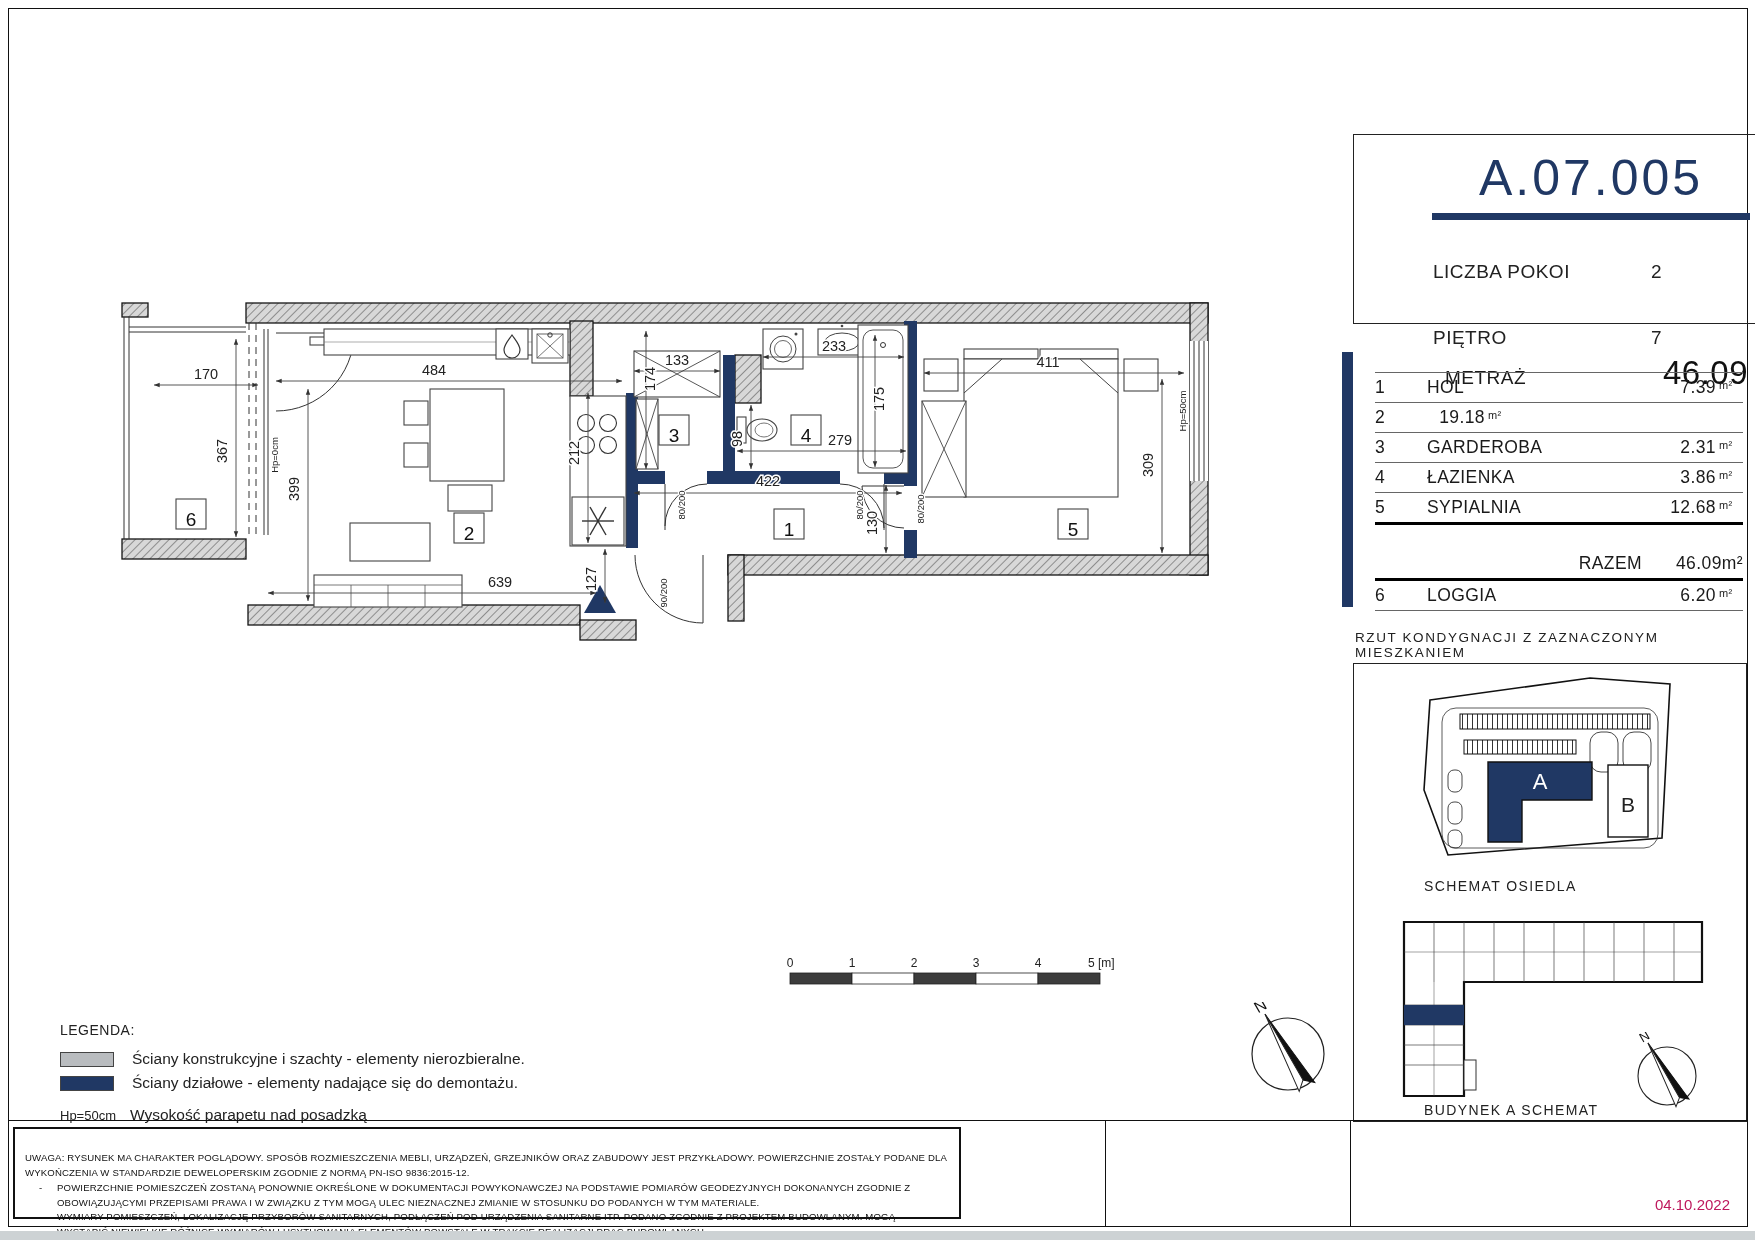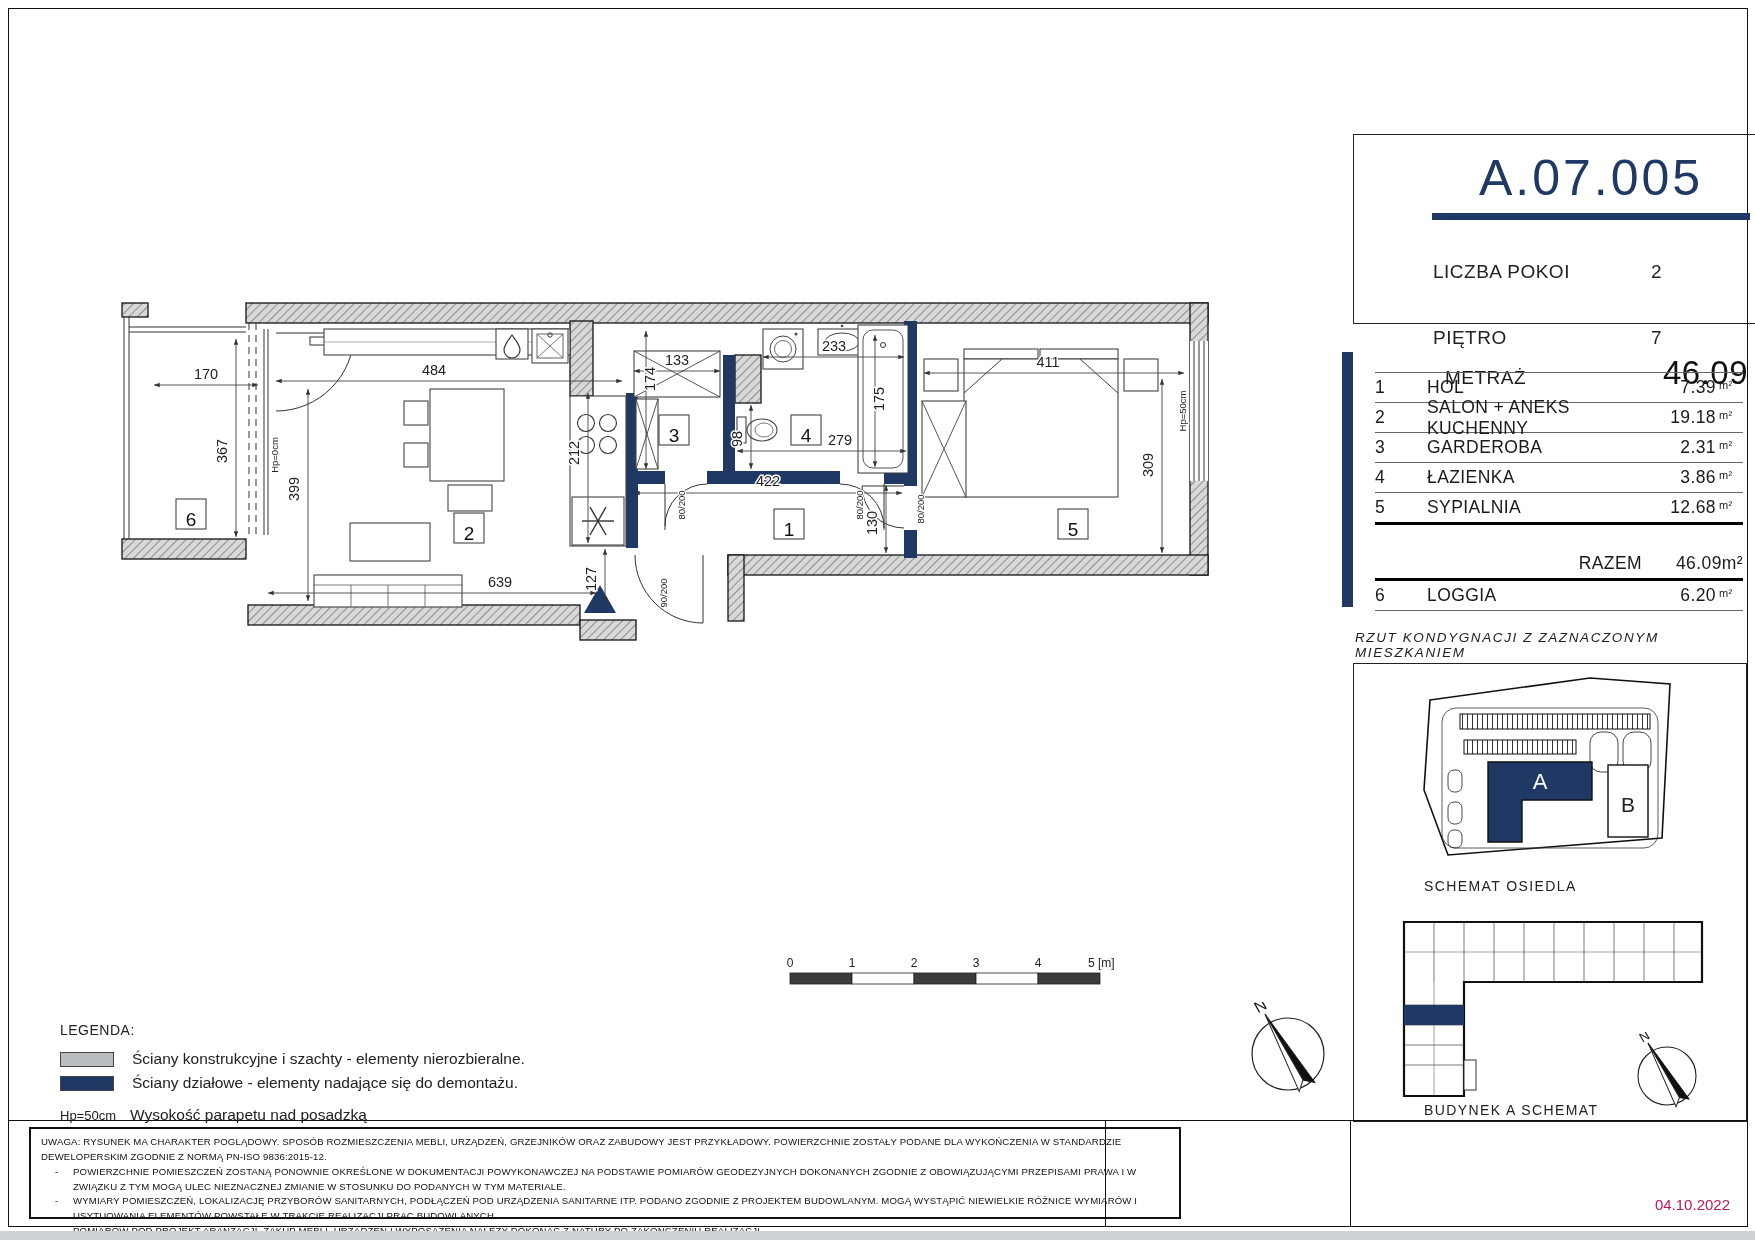--- a/index.html
+++ b/index.html
@@ -31,36 +31,36 @@
   .rt-row .no{width:52px;}
   .rt-row .nm{flex:1;}
   .rt-row .ar{width:58px;text-align:right;}
   .rt-row .un{width:24px;font-size:11px;margin-left:3px;margin-top:-6px;}
   .thick{border-top:3px solid #000;height:0;}
   .rt-gap{height:24px;}
   .rt-total{display:flex;align-items:center;height:29px;justify-content:flex-end;}
   .rt-total .tl{margin-right:34px;}
   .rt-bottom{border-top:1px solid #666;height:0;}
   
-  .rzut-title{left:1355px;top:630px;font-size:13.5px;letter-spacing:1.6px;color:#222;font-style:italic;}
+  .rzut-title{left:1355px;top:630px;font-size:13.5px;letter-spacing:1.6px;color:#222;}
   .panel-box{left:1353px;top:663px;width:392px;height:457px;border:1.3px solid #222;}
   .caption{font-size:14px;letter-spacing:1.4px;color:#222;}
   
   .legend{left:60px;top:1022px;width:600px;font-size:15.5px;color:#222;}
   .legend .hd{font-size:14px;letter-spacing:.5px;margin-bottom:9px;}
   .lg-row{display:flex;align-items:center;height:24px;}
   .swatch{width:52px;height:13px;border:1px solid #444;margin-right:18px;}
   .sw-gray{background:#b9bcbf;}
   .sw-navy{background:var(--navy);}
   .lg-hp{display:flex;align-items:center;height:24px;margin-top:8px;}
   .lg-hp .hp{width:70px;font-size:13px;}
   
-  .disclaimer{left:13px;top:1127px;width:1152px;height:92px;border:2px solid #111;
+  .disclaimer{left:13px;top:1127px;width:948px;height:92px;border:2px solid #111;
               font-size:9.6px;line-height:1.55;letter-spacing:.15px;color:#111;
-              padding:6px 10px;box-sizing:border-box;margin-left:16px;}
+              padding:22px 10px;box-sizing:border-box;}
   .disc-bullet{display:flex;}
   .disc-bullet .dash{width:10px;margin-left:14px;}
   .disc-bullet .txt{flex:1;margin-left:8px;}
   .date{left:1560px;top:1196px;width:170px;text-align:right;font-size:15px;color:#be185d;}
   
   svg text{font-family:"Liberation Sans",sans-serif;}
   .dim{font-size:14.5px;fill:#222;paint-order:stroke;stroke:#fff;stroke-width:3px;}
   .dim-s{font-size:9.5px;fill:#222;paint-order:stroke;stroke:#fff;stroke-width:2.5px;}
   .roomno{font-size:19px;fill:#111;}
   .thin{stroke:#333;stroke-width:1;fill:none;}
@@ -332,21 +332,20 @@
     <div class="navy-bar"></div>
     <div class="rt-rows">
       <div class="rt-row">
         <span class="no">1</span>
         <span class="nm">HOL</span>
         <span class="ar">7.39</span>
         <span class="un">m²</span>
       </div>
       <div class="rt-row">
         <span class="no">2</span>
-        <span class="nm">SALON + ANEKS KUCHENNY</span>
         <span class="ar">19.18</span>
         <span class="un">m²</span>
       </div>
       <div class="rt-row">
         <span class="no">3</span>
         <span class="nm">GARDEROBA</span>
         <span class="ar">2.31</span>
         <span class="un">m²</span>
       </div>
       <div class="rt-row">

